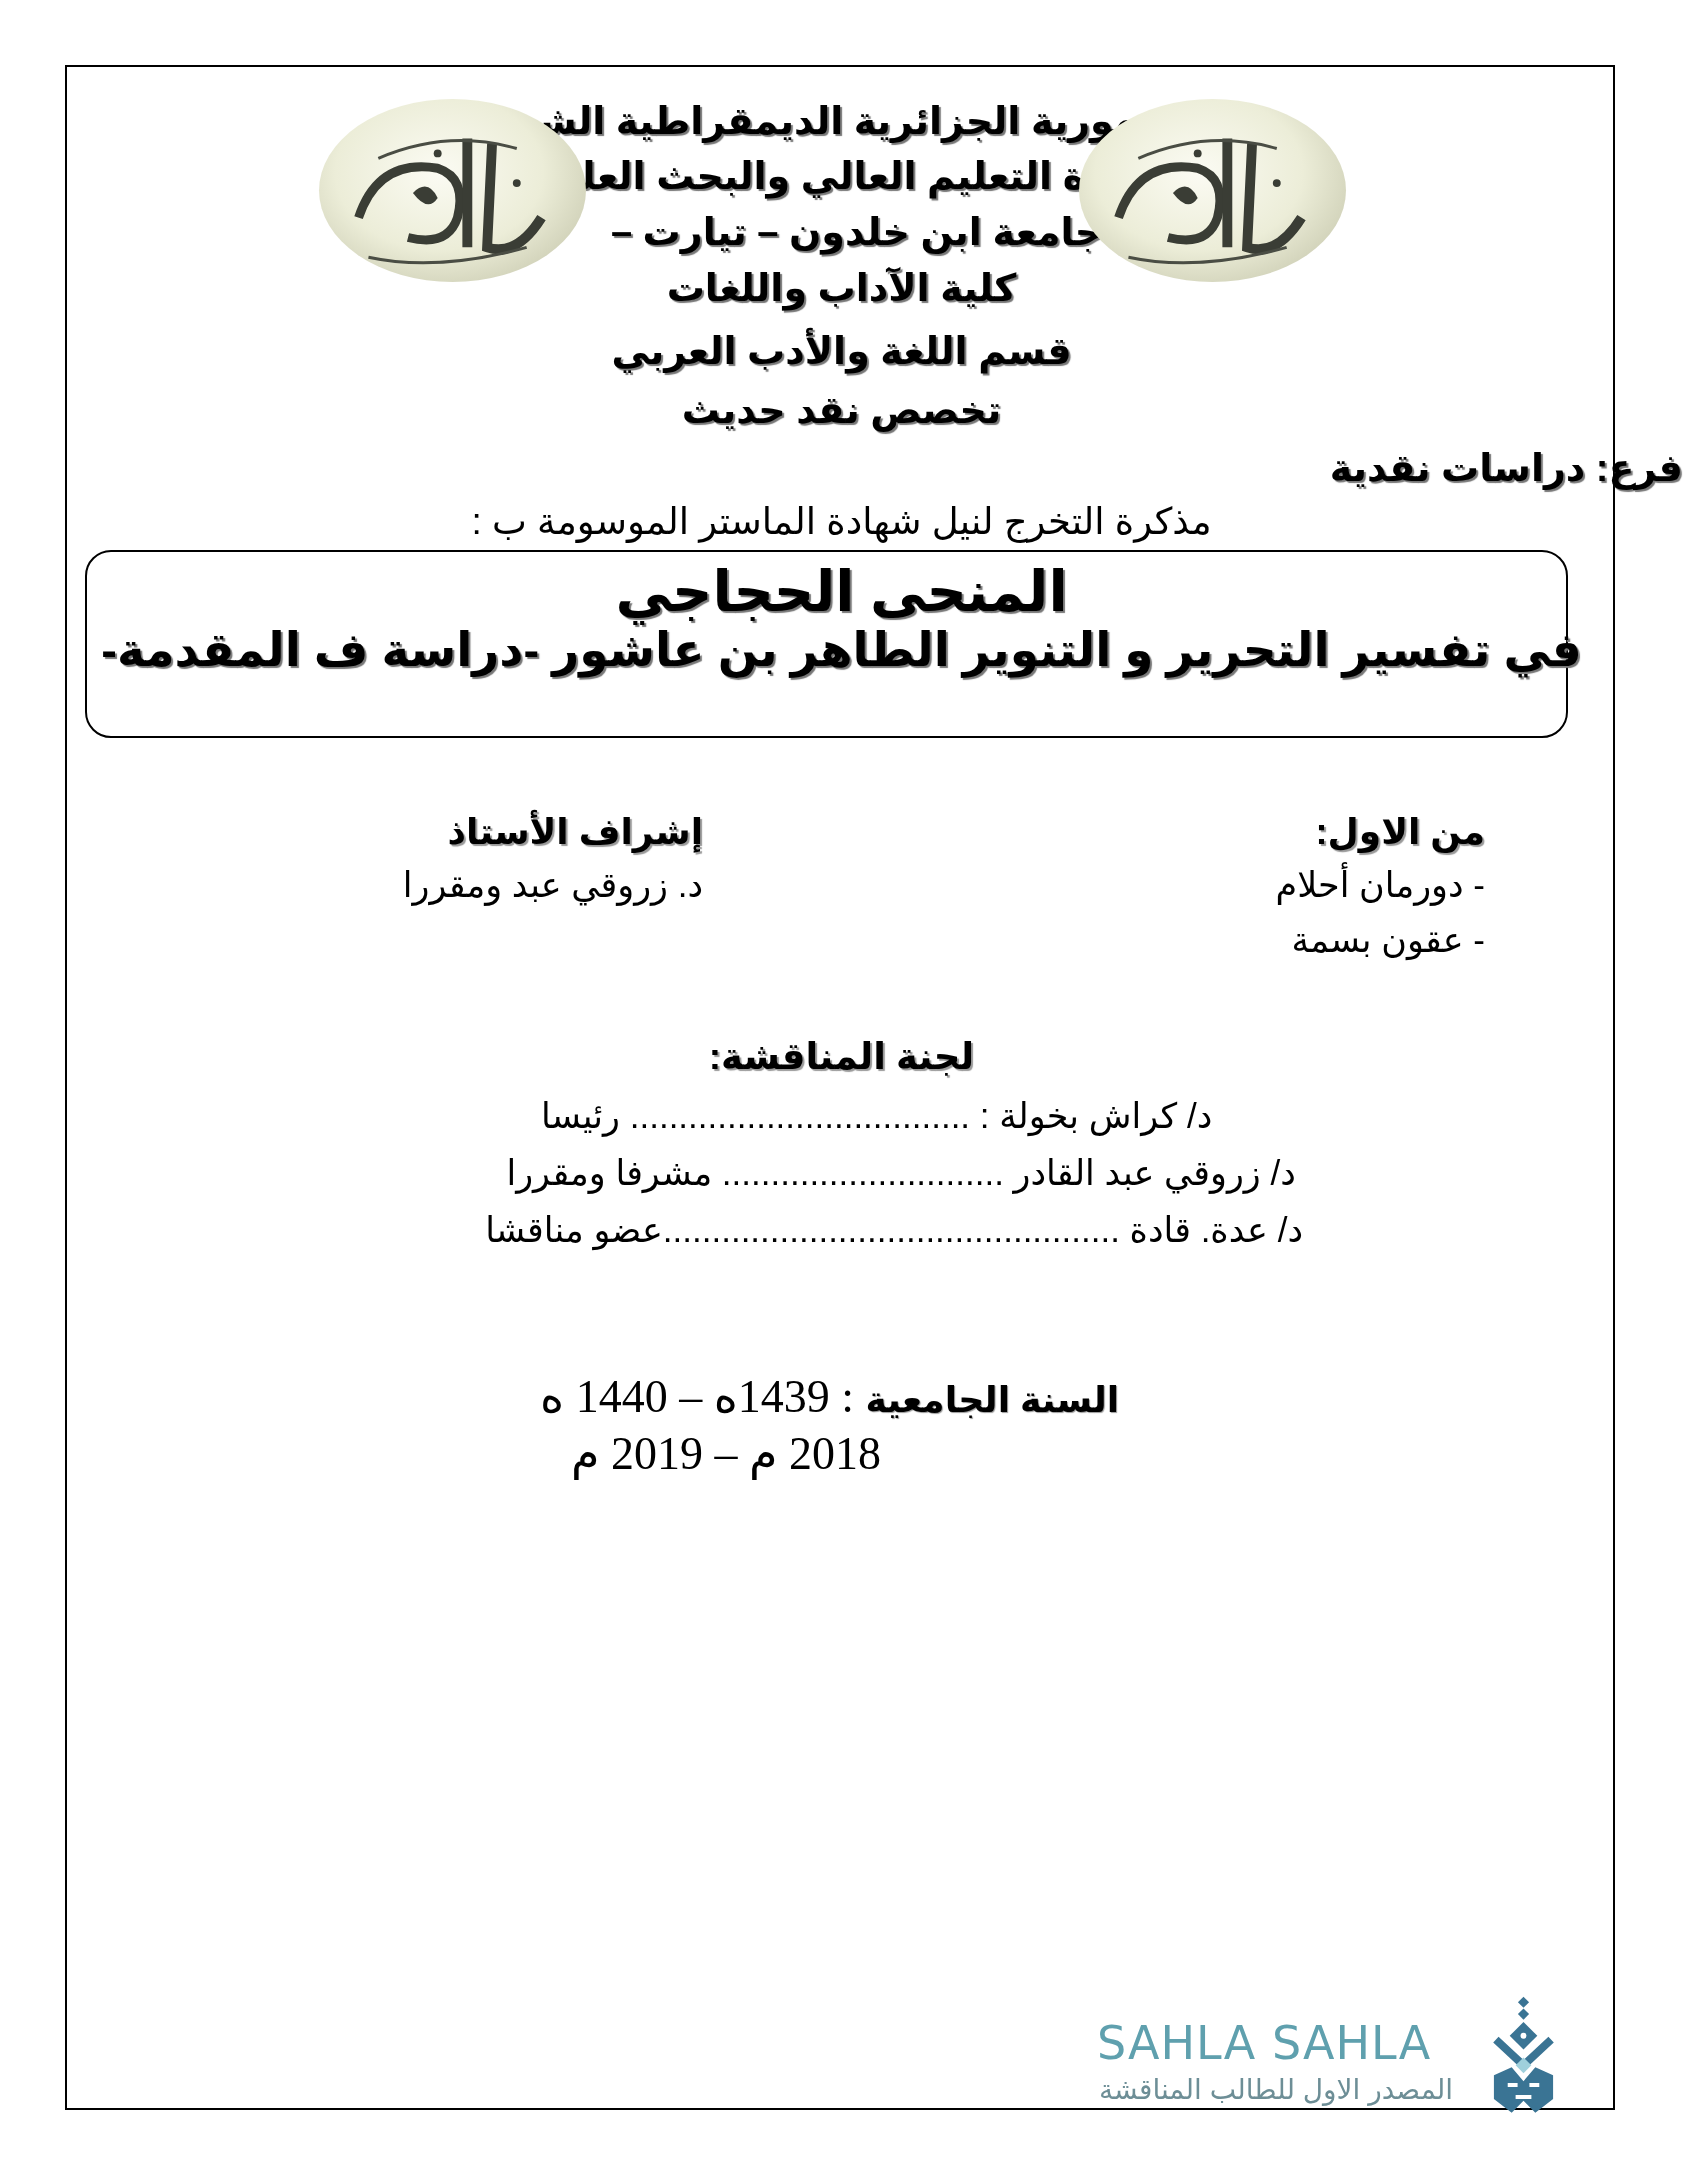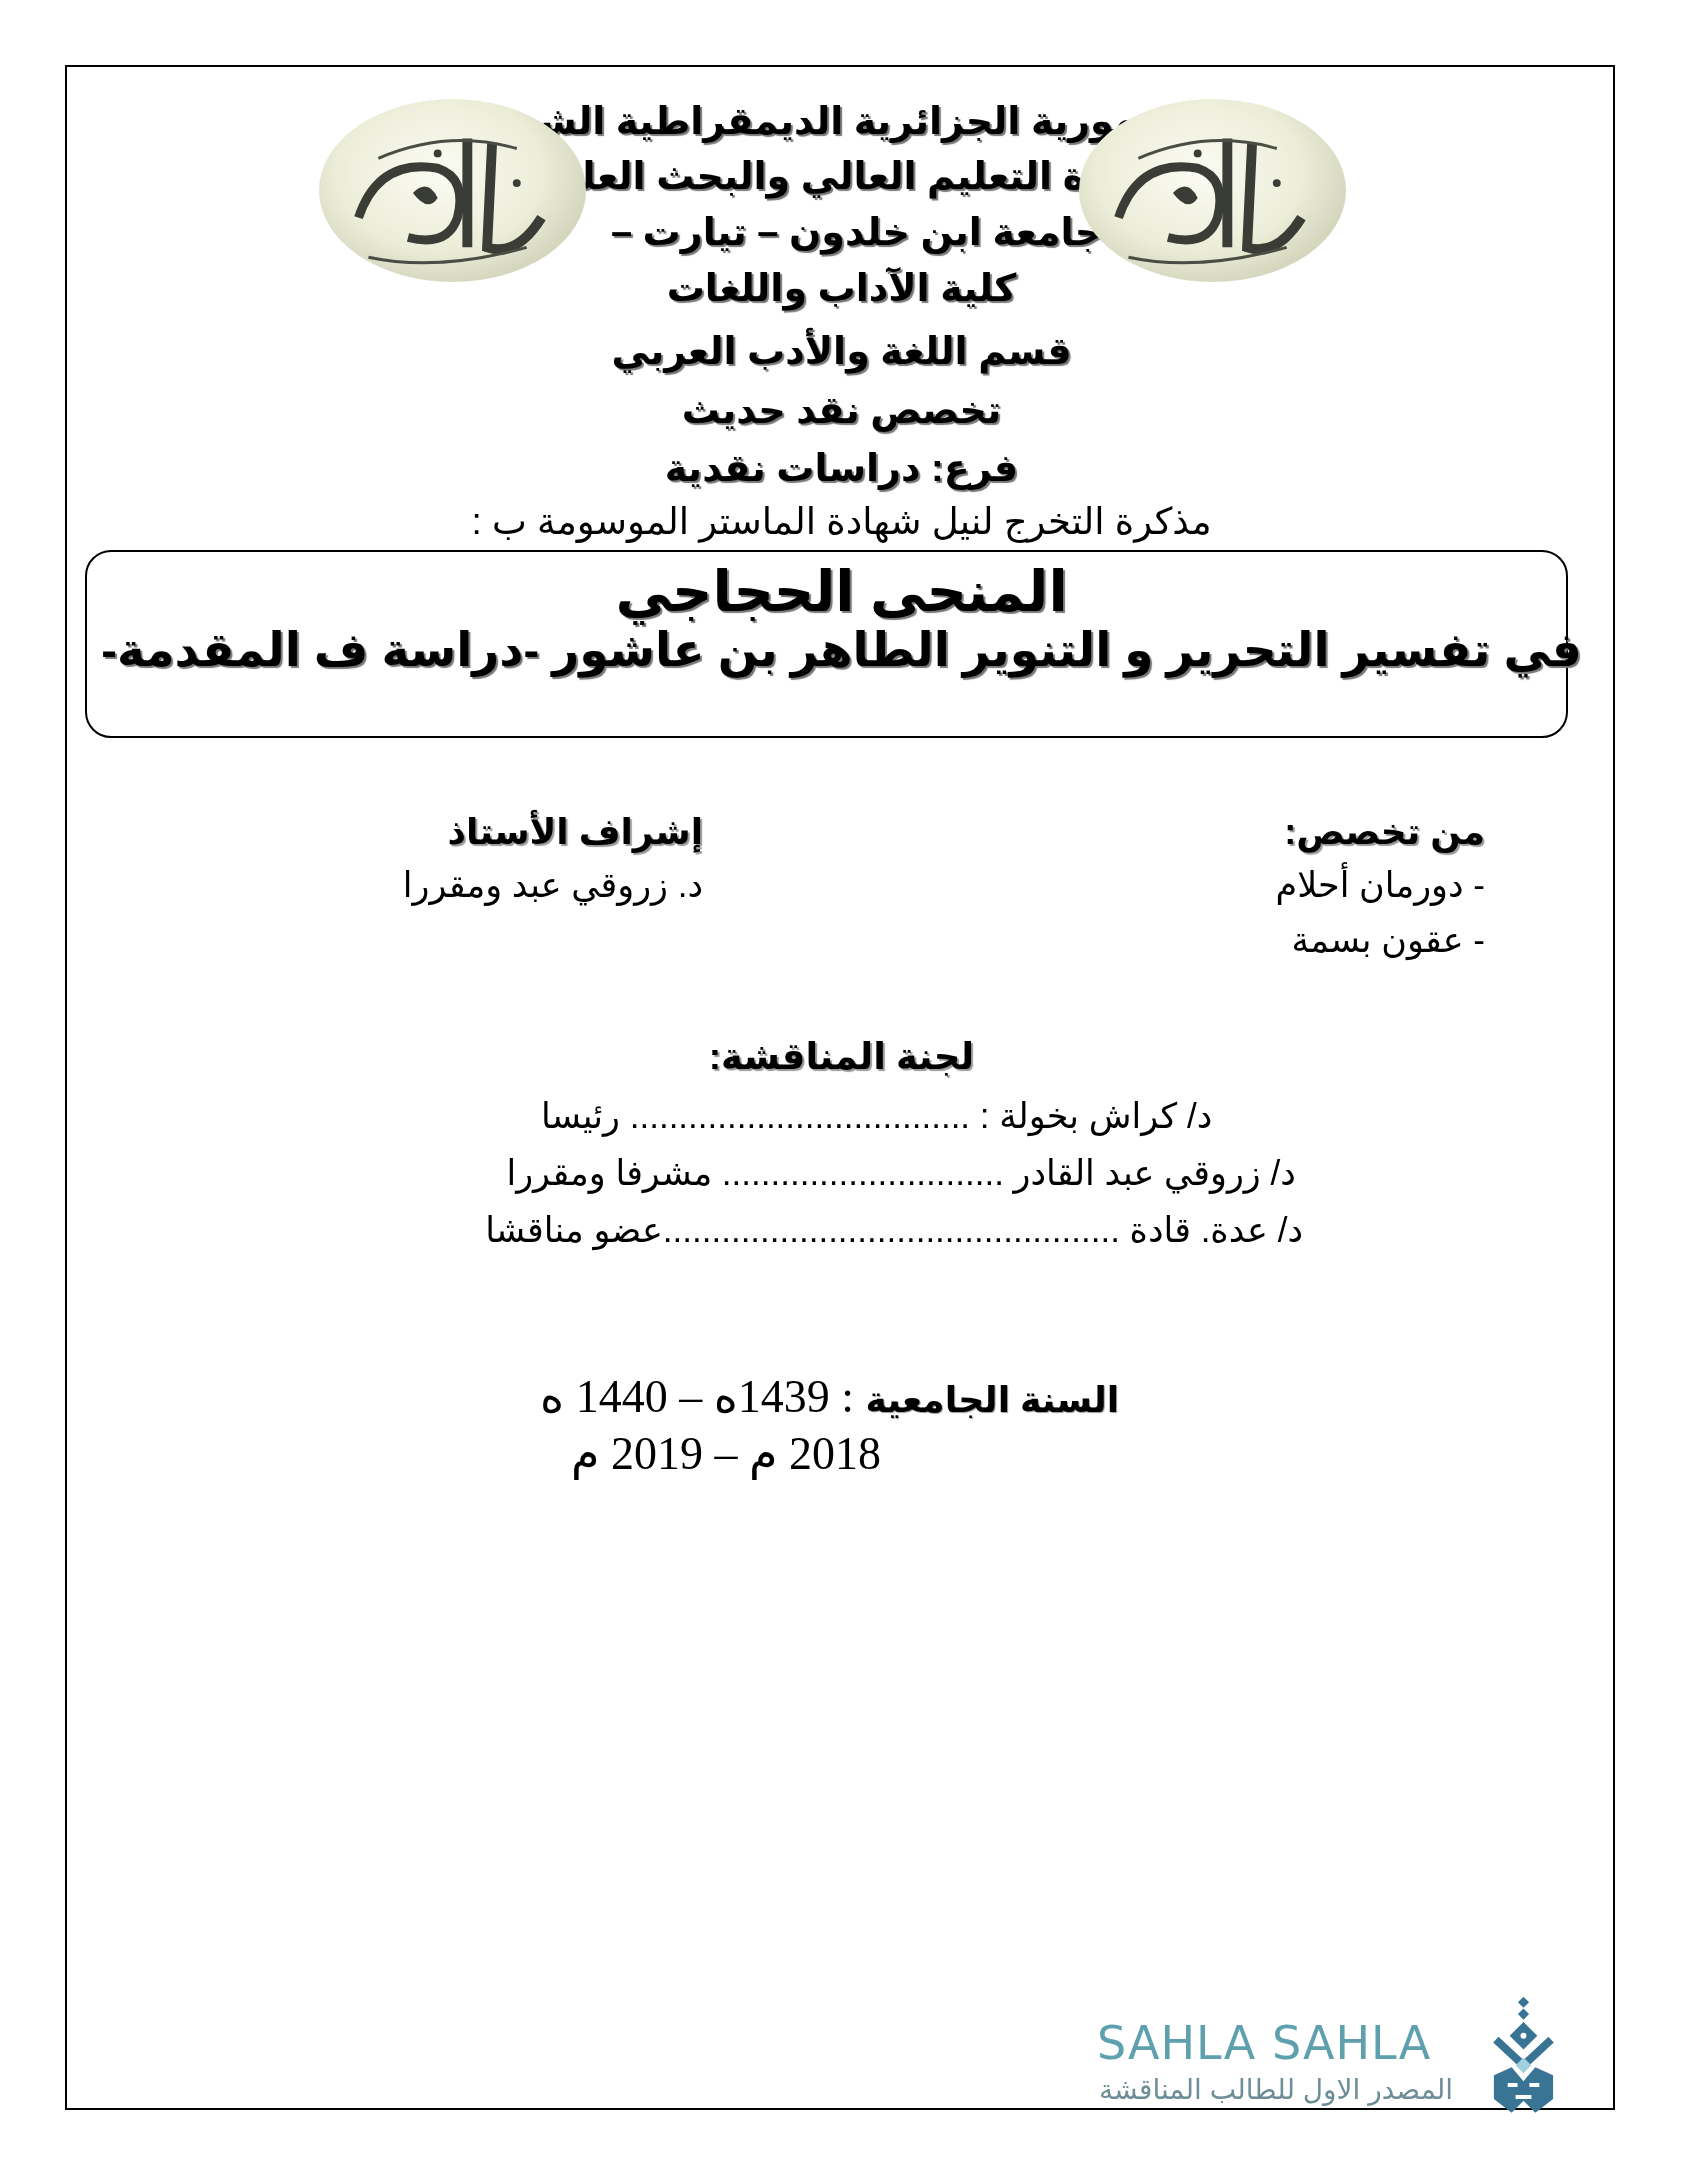--- a/index.html
+++ b/index.html
@@ -9,21 +9,21 @@
                    border: 2px solid #000; box-sizing: border-box; }
     .line { position: absolute; left: 0; width: 1683px; text-align: center; direction: rtl;
             white-space: nowrap; }
     .hdr { font-weight: bold; font-size: 38px; text-shadow: 2px 2px 1px #777; }
     .hdr1 { top: 99px; }
     .hdr2 { top: 154px; }
     .hdr3 { top: 210px; padding-left: 15px; }
     .hdr4 { top: 266px; text-align: center; }
     .hdr5 { top: 329px; }
     .hdr6 { top: 388px; }
-    .hdr7 { top: 446px; }
+    .hdr7 { top: 446px; text-align: right; }
     .memo { top: 500px; font-size: 37px; font-weight: normal; }
 
     .logo { position: absolute; width: 267px; height: 183px; border-radius: 50%;
             background: radial-gradient(ellipse at 45% 40%, #fbfbf3 0%, #ecedd8 50%, #c9cab0 85%, #b5b69a 100%);
             overflow: hidden; z-index: 2; }
     .logo-left { left: 319px; top: 99px; }
     .logo-right { left: 1079px; top: 99px; }
     .logo svg { width: 100%; height: 100%; }
 
     .title-box { position: absolute; left: 85px; top: 550px; width: 1483px; height: 188px;
@@ -94,21 +94,21 @@
 <div class="line hdr hdr5">قسم اللغة والأدب العربي</div>
 <div class="line hdr hdr6">تخصص نقد حديث</div>
 <div class="line hdr hdr7">فرع: دراسات نقدية</div>
 <div class="line memo">مذكرة التخرج لنيل شهادة الماستر الموسومة ب :</div>
 
 <div class="title-box"></div>
 <div class="line title1">المنحى الحجاجي</div>
 <div class="line title2">في تفسير التحرير و التنوير الطاهر بن عاشور -دراسة ف المقدمة-</div>
 
 <div class="block prep">
-  <div class="lbl">من تخصص:</div>
+  <div class="lbl">من الاول:</div>
   <div class="nm">-  دورمان أحلام</div>
   <div class="nm">- عقون بسمة</div>
 </div>
 
 <div class="block sup">
   <div class="lbl">إشراف الأستاذ</div>
   <div class="nm">د. زروقي عبد ومقررا</div>
 </div>
 
 <div class="line committee-title">لجنة المناقشة:</div>

